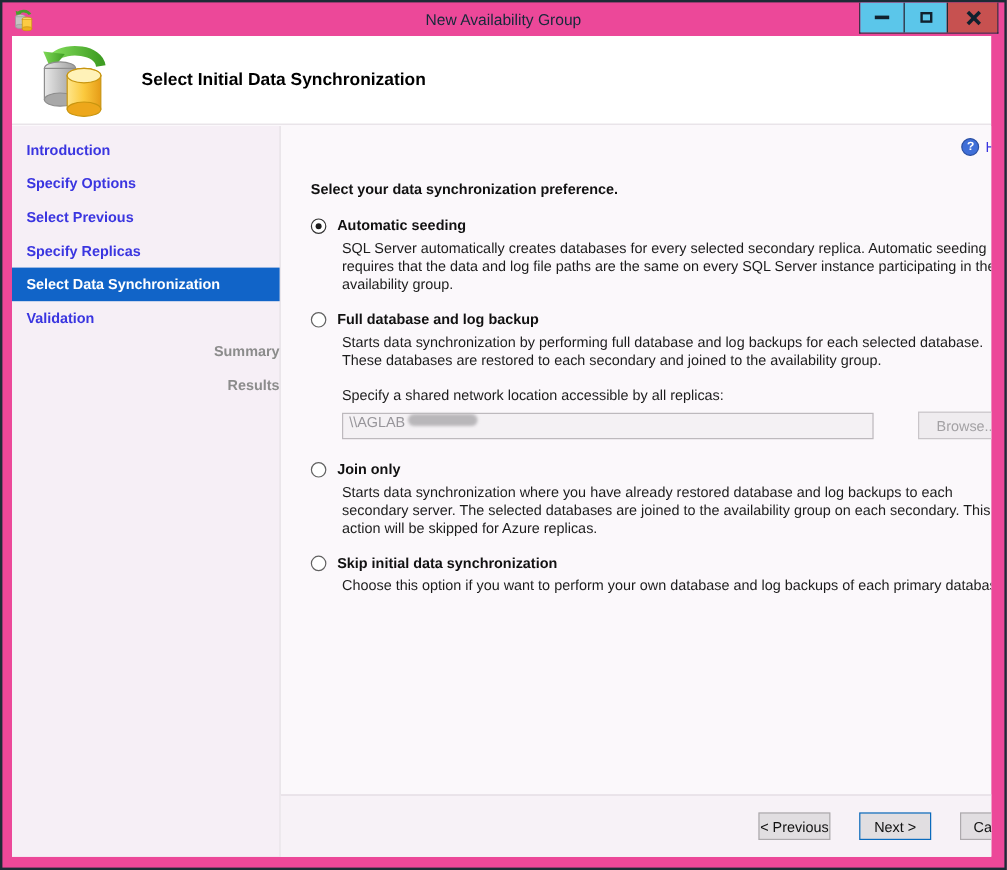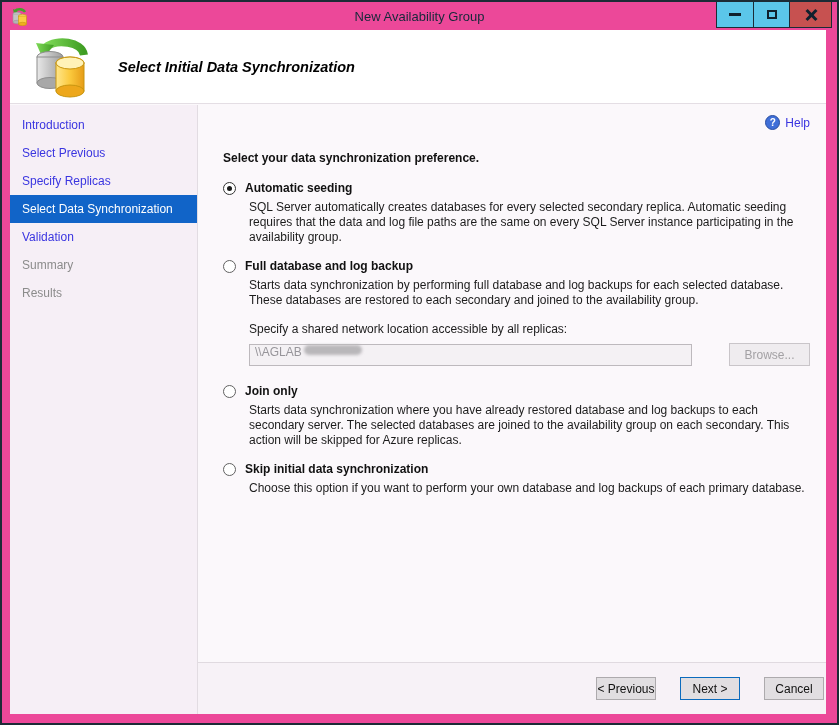--- a/index.html
+++ b/index.html
@@ -40,35 +40,36 @@
   .dialog {
     position:absolute; top:28px; left:8px; right:11px; bottom:9px;
     background:#fbf8fb; overflow:hidden;
   }
   .header {
     position:absolute; top:0; left:0; right:0; height:74px;
     background:#ffffff; border-bottom:1px solid #e4dee4;
     display:flex; align-items:center;
   }
   .header-icon { margin-left:16px; width:66px; height:64px; flex:none; }
-  .header-title { margin-left:26px; font-size:14.5px; font-weight:bold; color:#000;font-style:italic; }
+  .header-title { margin-left:26px; font-size:14.5px; font-weight:bold; color:#000; }
 
   .body { position:absolute; top:75px; left:0; right:0; bottom:0; display:flex; }
 
   
   .sidebar {
-    width:188px; flex:none; background:#f6eff6; border-right:1px solid #e2dce2;
+    width:224px; flex:none; background:#f6eff6; border-right:1px solid #e2dce2;
     padding-top:6px;
+    font-weight:bold;
   }
   .nav-item {
     height:28px; line-height:28px; padding-left:12px; font-size:12px;
     color:#3a35e0; cursor:pointer; white-space:nowrap;
   }
   .nav-item.selected { background:#1164c8; color:#ffffff; }
-  .nav-item.disabled { color:#8c8c8c; cursor:default; }
+  .nav-item.disabled { color:#8c8c8c; cursor:default;text-align:right; }
 
   
   .main { flex:1; position:relative; background:#fbf8fb; }
   .help-row {
     position:absolute; top:10px; right:22px; display:flex; align-items:center; gap:5px; cursor:pointer;
   }
   .help-icon {
     width:15px; height:15px; border-radius:50%; background:#3f6fd8;
     border:1px solid #2a4ea0; color:#fff; font-size:10px; font-weight:bold;
     display:flex; align-items:center; justify-content:center;
@@ -180,20 +181,21 @@
         <ellipse cx="44" cy="56" rx="14" ry="6" fill="#eda71b" stroke="#c8950f"></ellipse>
         <ellipse cx="44" cy="28" rx="14" ry="6" fill="#fff2b8" stroke="#c8950f"></ellipse>
       </svg>
       <div class="header-title">Select Initial Data Synchronization</div>
     </div>
 
     <div class="body">
 
       <div class="sidebar">
         <div class="nav-item">Introduction</div>
+        <div class="nav-item">Specify Options</div>
         <div class="nav-item">Select Previous</div>
         <div class="nav-item">Specify Replicas</div>
         <div class="nav-item selected">Select Data Synchronization</div>
         <div class="nav-item">Validation</div>
         <div class="nav-item disabled">Summary</div>
         <div class="nav-item disabled">Results</div>
       </div>
 
       <div class="main">
 

